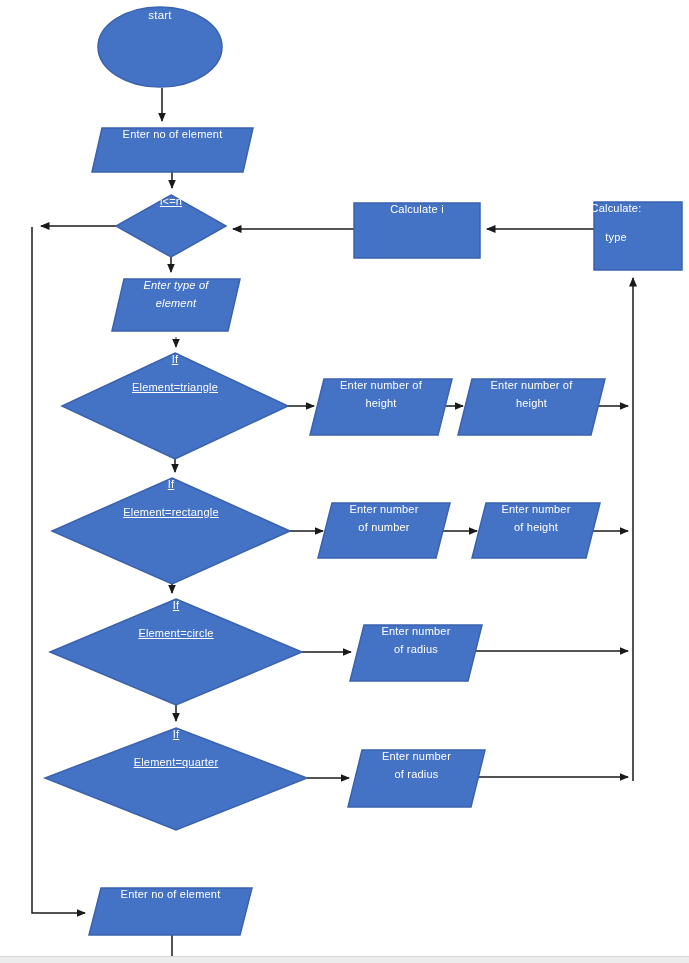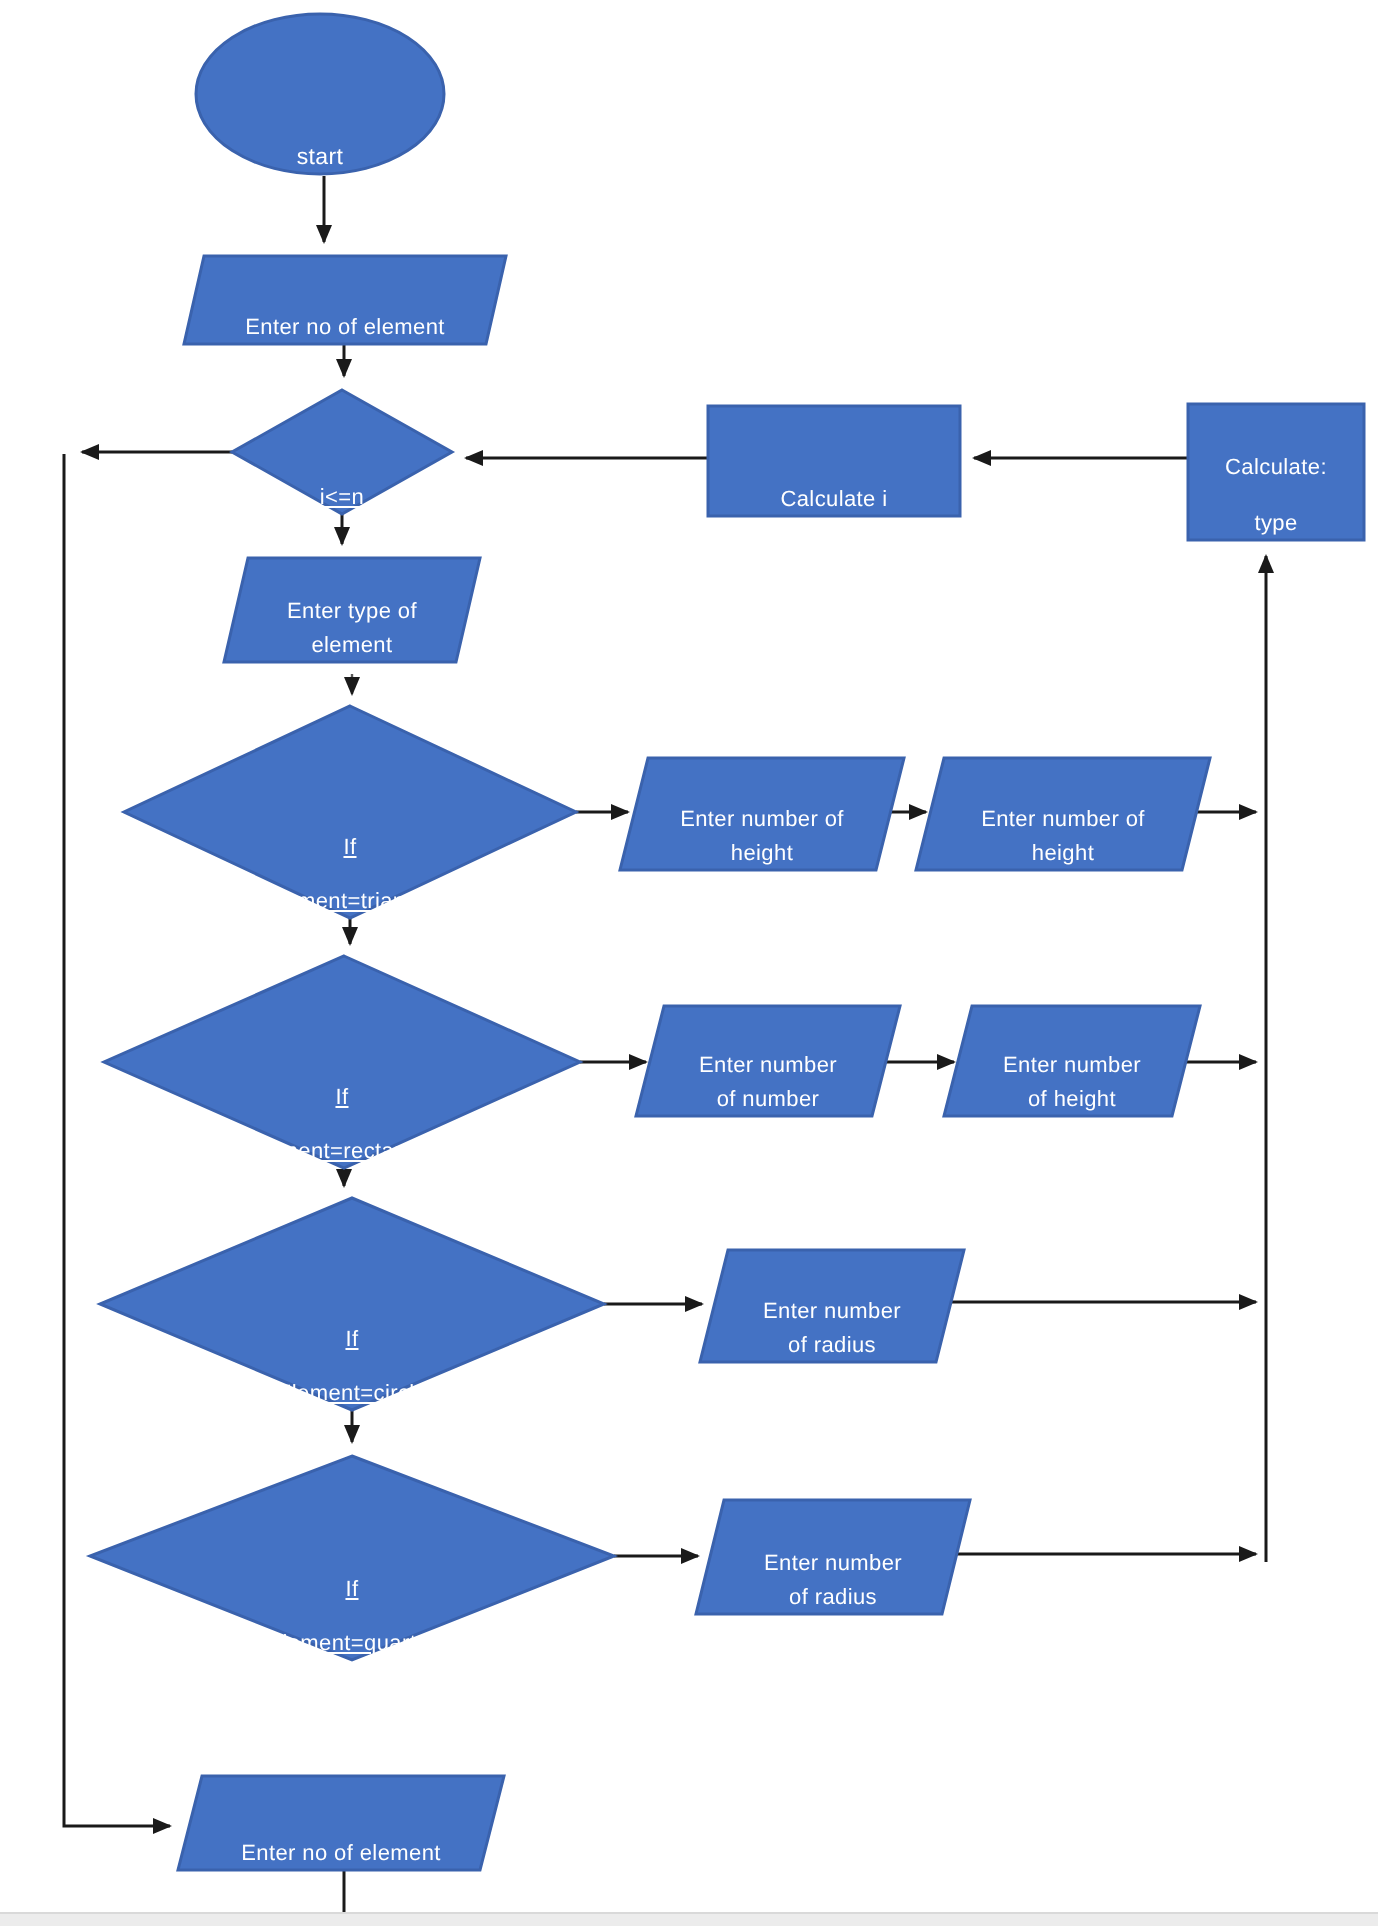--- a/index.html
+++ b/index.html
@@ -6,21 +6,21 @@
   .stage{
     position:relative;width:689px;height:963px;background:#ffffff;
     font-family:"Liberation Sans",sans-serif;overflow:hidden;
   }
   .diagram-svg{position:absolute;left:0;top:0;width:689px;height:963px;}
   .shape{fill:#4472c4;stroke:#3a62ad;stroke-width:1.5;}
   .conn{stroke:#1a1a1a;stroke-width:1.5;fill:none;}
   .conn-thin{stroke:#5a5a5a;stroke-width:1.2;fill:none;}
   .lbl{
     position:absolute;display:flex;flex-direction:column;align-items:center;
-    justify-content:flex-end;text-align:center;color:#ffffff;font-size:11px;
+    justify-content:flex-start;text-align:center;color:#ffffff;font-size:11px;
     line-height:1.25;letter-spacing:.2px;pointer-events:none;
   }
   .gap-lg{row-gap:15px;}
   .gap-md{row-gap:14px;text-decoration:underline;}
   .gap-sm{row-gap:4px;}
   .lbl-start{font-size:11.5px;}
   .page-edge{
     position:absolute;left:0;top:956px;width:689px;height:7px;
     background:#ececec;border-top:1px solid #d9d9d9;
   }
@@ -89,26 +89,26 @@
   </div>
 
   <div class="lbl" style="left:116px;top:195px;width:110px;height:62px;text-decoration:underline;">
     <span>i&lt;=n</span>
   </div>
 
   <div class="lbl" style="left:354px;top:203px;width:126px;height:55px;">
     <span>Calculate i</span>
   </div>
 
-  <div class="lbl gap-lg" style="left:594px;top:202px;width:88px;height:68px;">
+  <div class="lbl gap-lg" style="left:572px;top:202px;width:88px;height:68px;">
     <span>Calculate:</span>
     <span>type</span>
   </div>
 
-  <div class="lbl gap-sm" style="left:112px;top:279px;width:128px;height:52px;">
+  <div class="lbl gap-sm" style="left:112px;top:279px;width:128px;height:52px;font-style:italic;">
     <span>Enter type of</span>
     <span>element</span>
   </div>
 
   <div class="lbl gap-md" style="left:62px;top:353px;width:226px;height:106px;">
     <span>If</span>
     <span>Element=triangle</span>
   </div>
 
   <div class="lbl gap-sm" style="left:310px;top:379px;width:142px;height:56px;">

